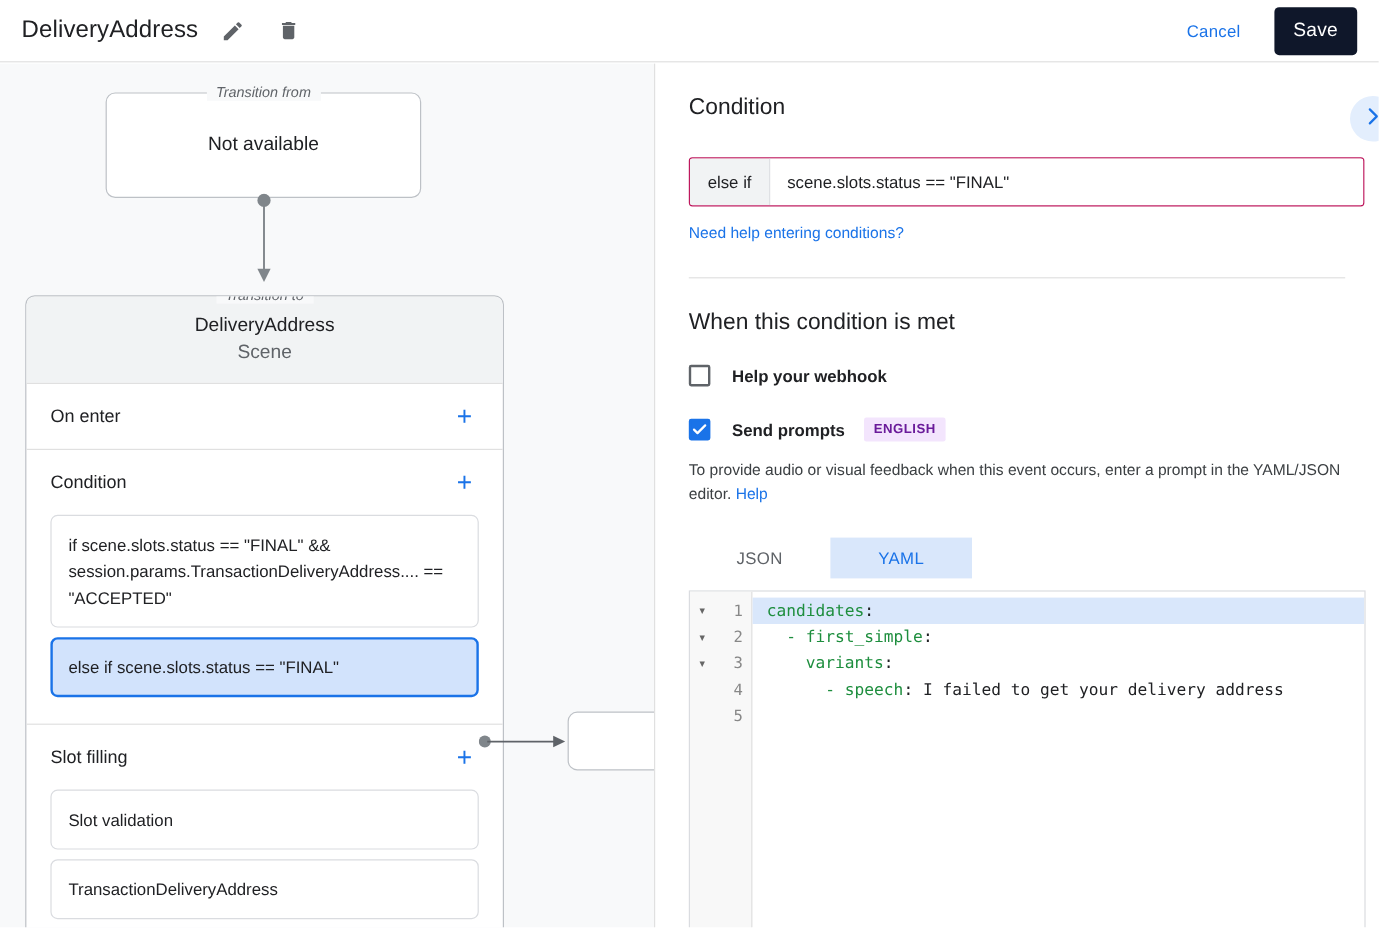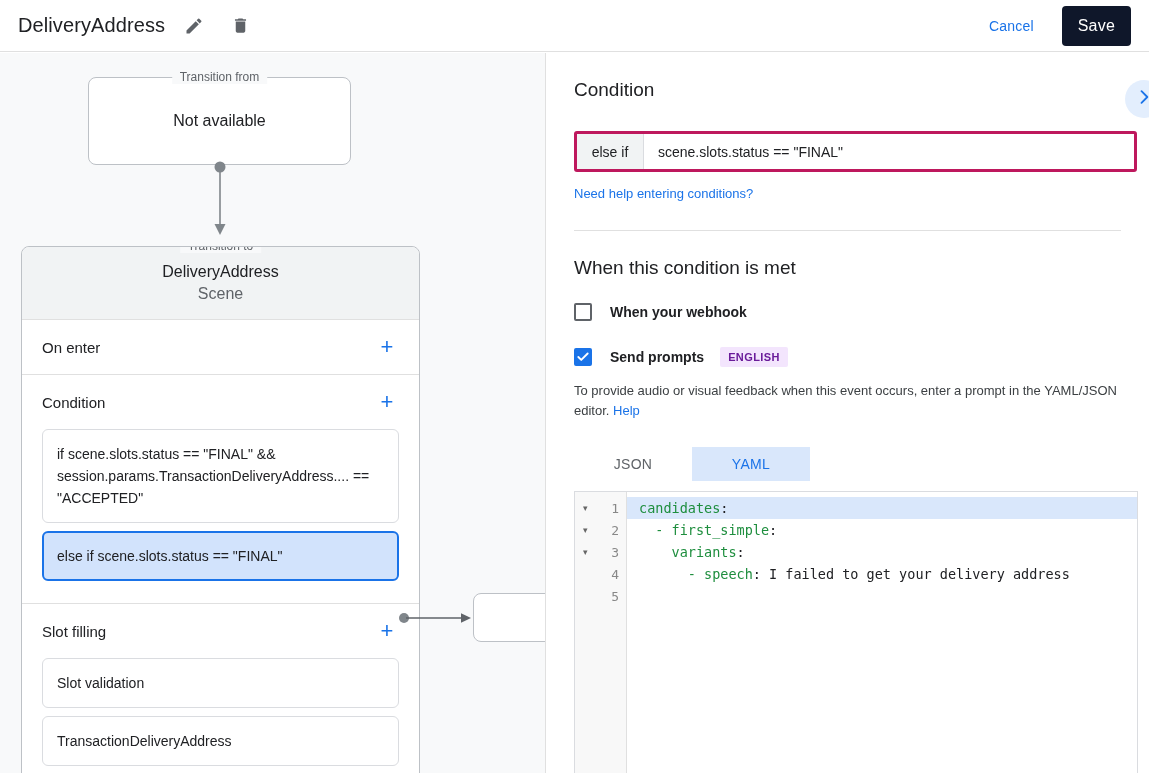--- a/index.html
+++ b/index.html
@@ -48,21 +48,21 @@
     background: #f8f9fa; overflow: hidden;
   }
 
   .fieldset {
     position: absolute;
     border: 1px solid #bdc1c6; border-radius: 8px; background: #fff;
   }
   .fieldset .legend {
     position: absolute; top: -8px; left: 50%; transform: translateX(-50%);
     background: #f8f9fa; padding: 0 8px;
-    font-size: 12px; color: #5f6368; white-space: nowrap;
+    font-size: 12px; color: #5f6368; white-space: nowrap; font-style: italic;
   }
 
   
   .card-from {
     left: 88px; top: 24px; width: 263px; height: 88px;
     display: flex; align-items: center; justify-content: center;
   }
   .card-from .body { font-size: 16px; color: #202124; }
 
   
@@ -115,21 +115,21 @@
   }
 
   
   .right-panel {
     position: absolute; left: 546px; top: 53px; width: 603px; height: 720px;
     background: #fff; overflow: hidden;
   }
   .rp-section { padding: 26px 28px 0 28px; }
   .rp-title { font-size: 19px; color: #202124; font-weight: 400; }
   .cond-row {
-    display: flex; margin-top: 30px; border: 3px solid #be185d; border-radius: 3px;
+    display: flex; margin-top: 30px; border: 1px solid #be185d; border-radius: 3px;
     height: 41px; width: 563px; overflow: hidden;
   }
   .cond-kw {
     width: 67px; background: #f1f3f4; border-right: 1px solid #dadce0;
     display: flex; align-items: center; justify-content: center;
     font-size: 14px; color: #202124;
   }
   .cond-val {
     flex: 1; display: flex; align-items: center; padding-left: 14px;
     font-size: 14px; color: #202124; background: #fff;
@@ -311,21 +311,21 @@
 
       <a class="link help-link">Need help entering conditions?</a>
       <div class="rp-divider"></div>
     </div>
 
     <div class="rp-section">
       <div class="rp-title">When this condition is met</div>
 
       <div class="rowline" style="margin-top:24px">
         <div class="cbox"></div>
-        <div class="rowlabel">When your webhook</div>
+        <div class="rowlabel">Help your webhook</div>
       </div>
 
       <div class="rowline" style="margin-top:26px">
         <div class="cbox checked">
           <span>
             <svg width="14" height="14" viewBox="0 0 24 24" fill="none" stroke="#fff" stroke-width="3.2" stroke-linecap="round" stroke-linejoin="round">
                 <polyline points="20 6 9 17 4 12"></polyline>
               </svg>
           </span>
         </div>

